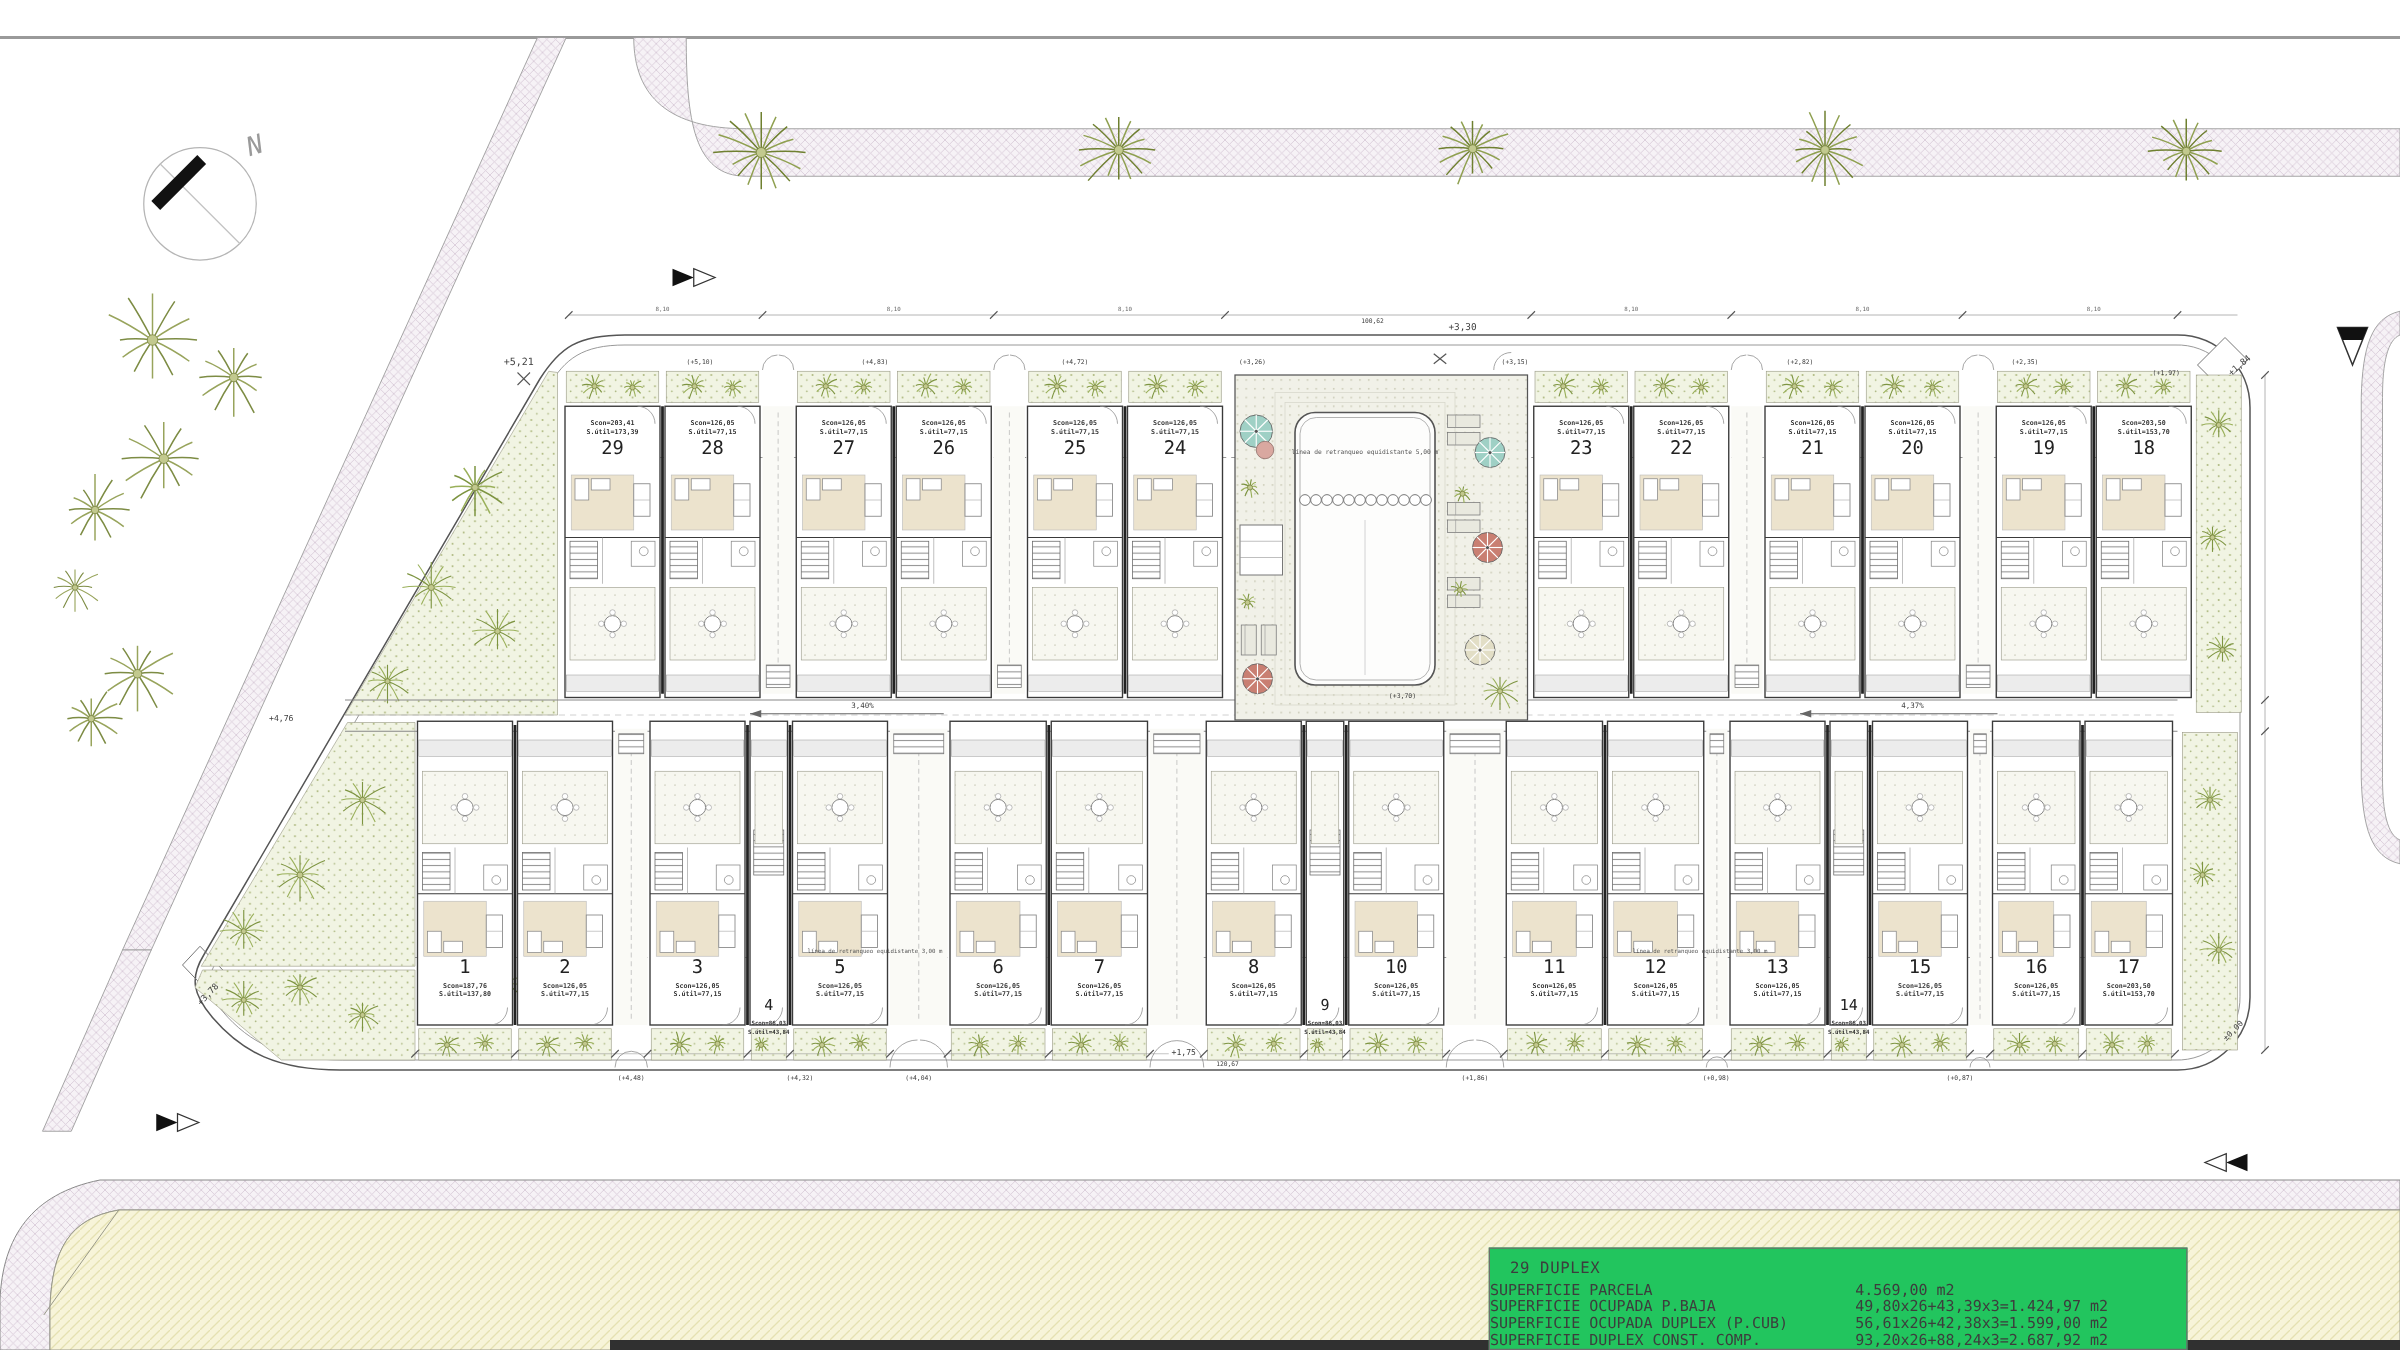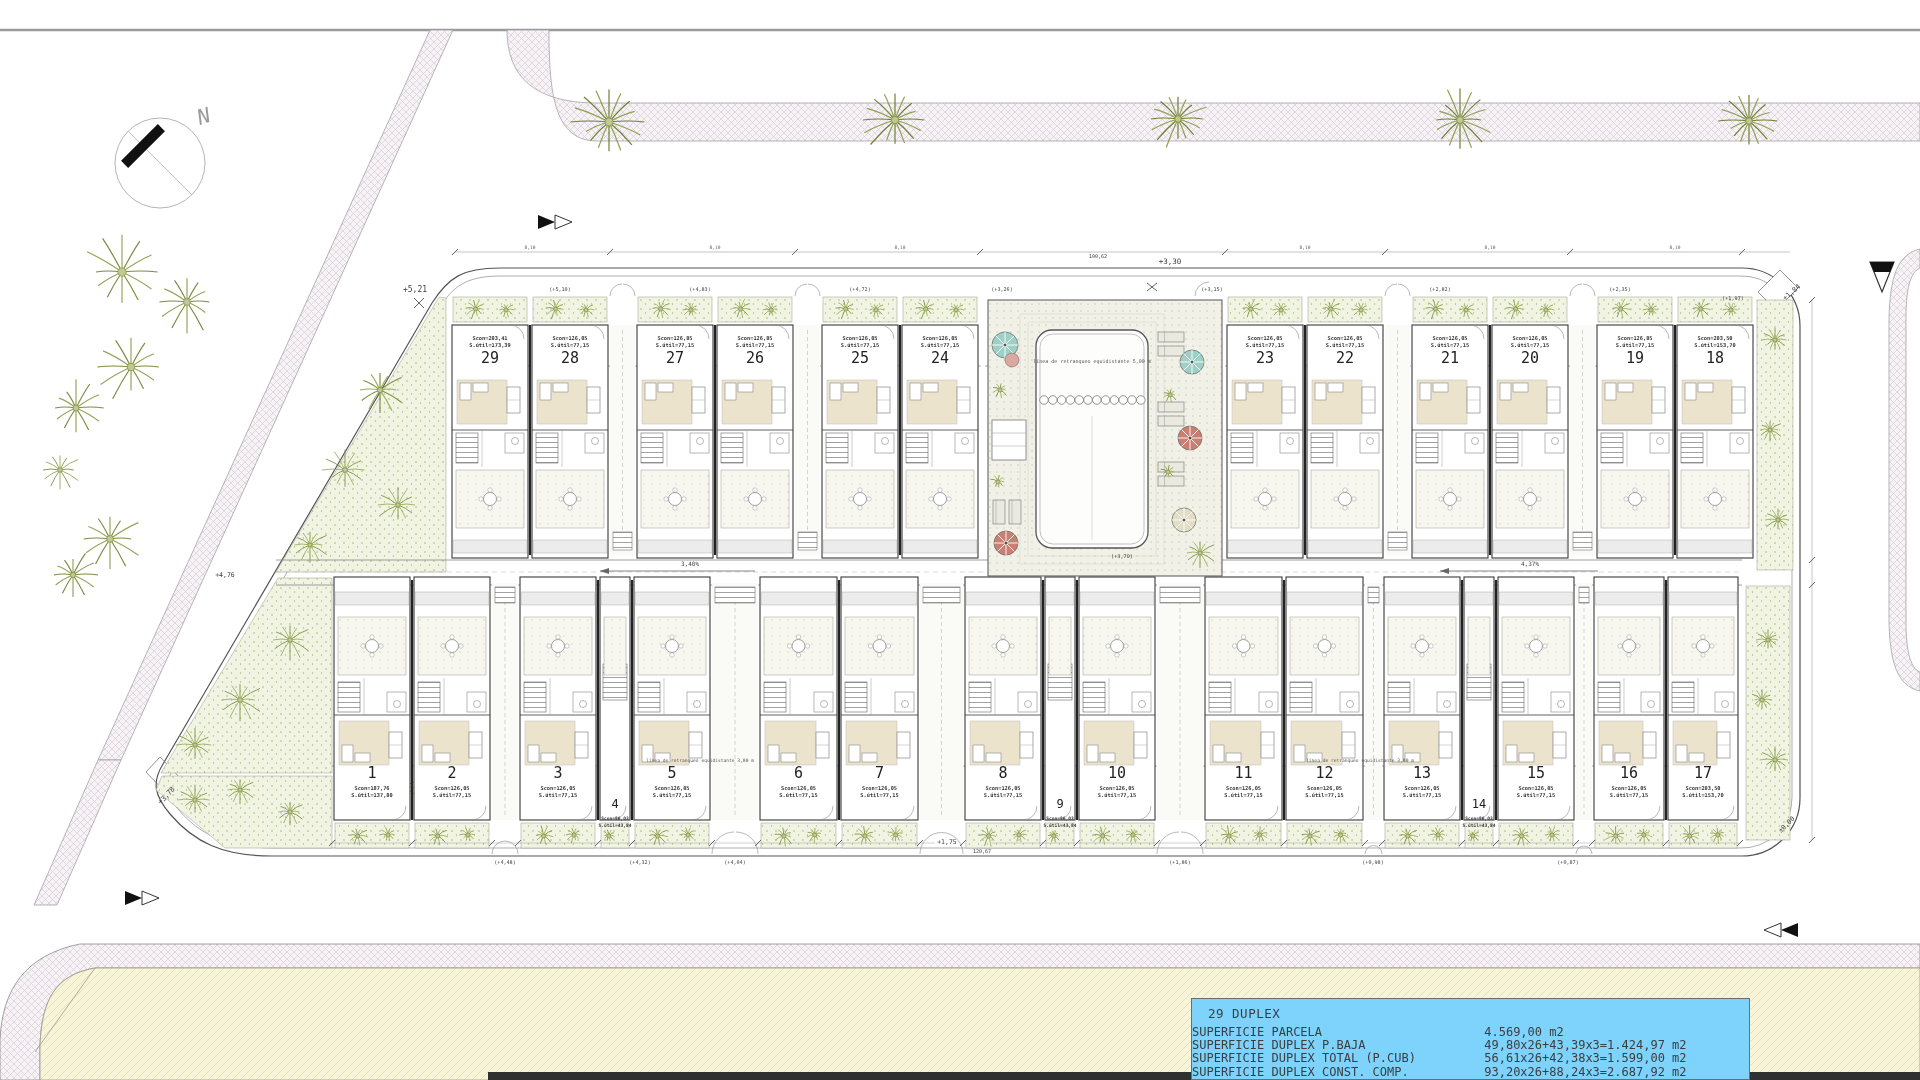--- a/index.html
+++ b/index.html
@@ -1,20 +1,20 @@
 <!DOCTYPE html>
 <html><head>
 <meta charset="utf-8">
 <style>
   html,body{margin:0;padding:0;background:#ffffff;}
   .stage{position:relative;width:1920px;height:1080px;background:#fff;overflow:hidden;
          font-family:"DejaVu Sans Mono", monospace;}
   svg{position:absolute;left:0;top:0;}
   .legend{position:absolute;left:1191px;top:998px;width:559px;height:82px;
-          background:#7dd3fc;border:1.5px solid #6d6d6d;box-sizing:border-box;
+          background:#22c55e;border:1.5px solid #6d6d6d;box-sizing:border-box;
           color:#3d3d3d;font-family:"DejaVu Sans Mono", monospace;}
   .ltitle{font-size:12.5px;letter-spacing:.5px;padding:7px 0 5px 16px;}
   .lrow{font-size:12px;line-height:13.2px;white-space:nowrap;}
   .lrow .lab{display:inline-block;width:285px;}
   .lrow .val{display:inline-block;}
 </style>
 </head>
 <body>
 
 <div class="stage">
@@ -2306,25 +2306,25 @@
       </g>
 </svg>
 
 <div class="legend">
   <div class="ltitle">29 DUPLEX</div>
   <div class="lrow">
     <span class="lab">SUPERFICIE PARCELA</span>
     <span class="val">4.569,00 m2</span>
   </div>
   <div class="lrow">
-    <span class="lab">SUPERFICIE DUPLEX P.BAJA</span>
+    <span class="lab">SUPERFICIE OCUPADA P.BAJA</span>
     <span class="val">49,80x26+43,39x3=1.424,97 m2</span>
   </div>
   <div class="lrow">
-    <span class="lab">SUPERFICIE DUPLEX TOTAL (P.CUB)</span>
+    <span class="lab">SUPERFICIE OCUPADA DUPLEX (P.CUB)</span>
     <span class="val">56,61x26+42,38x3=1.599,00 m2</span>
   </div>
   <div class="lrow">
     <span class="lab">SUPERFICIE DUPLEX CONST. COMP.</span>
     <span class="val">93,20x26+88,24x3=2.687,92 m2</span>
   </div>
 </div>
 </div>
 
 </body></html>

